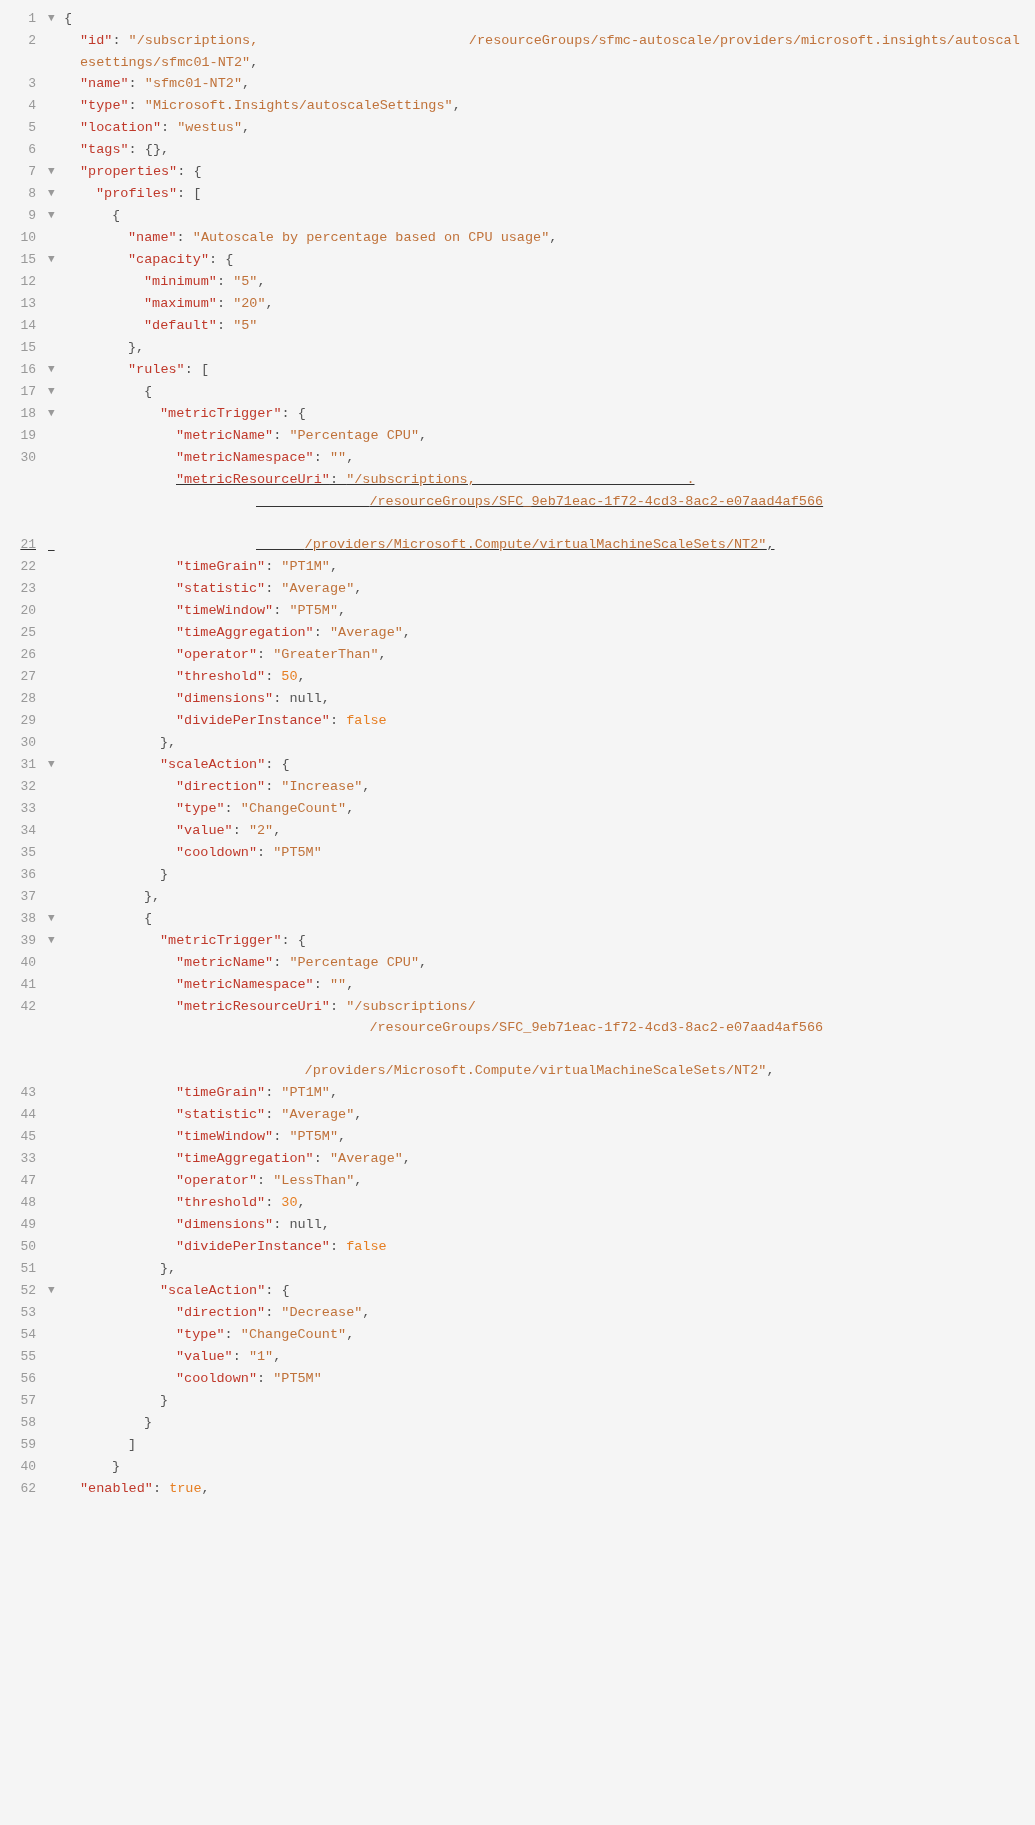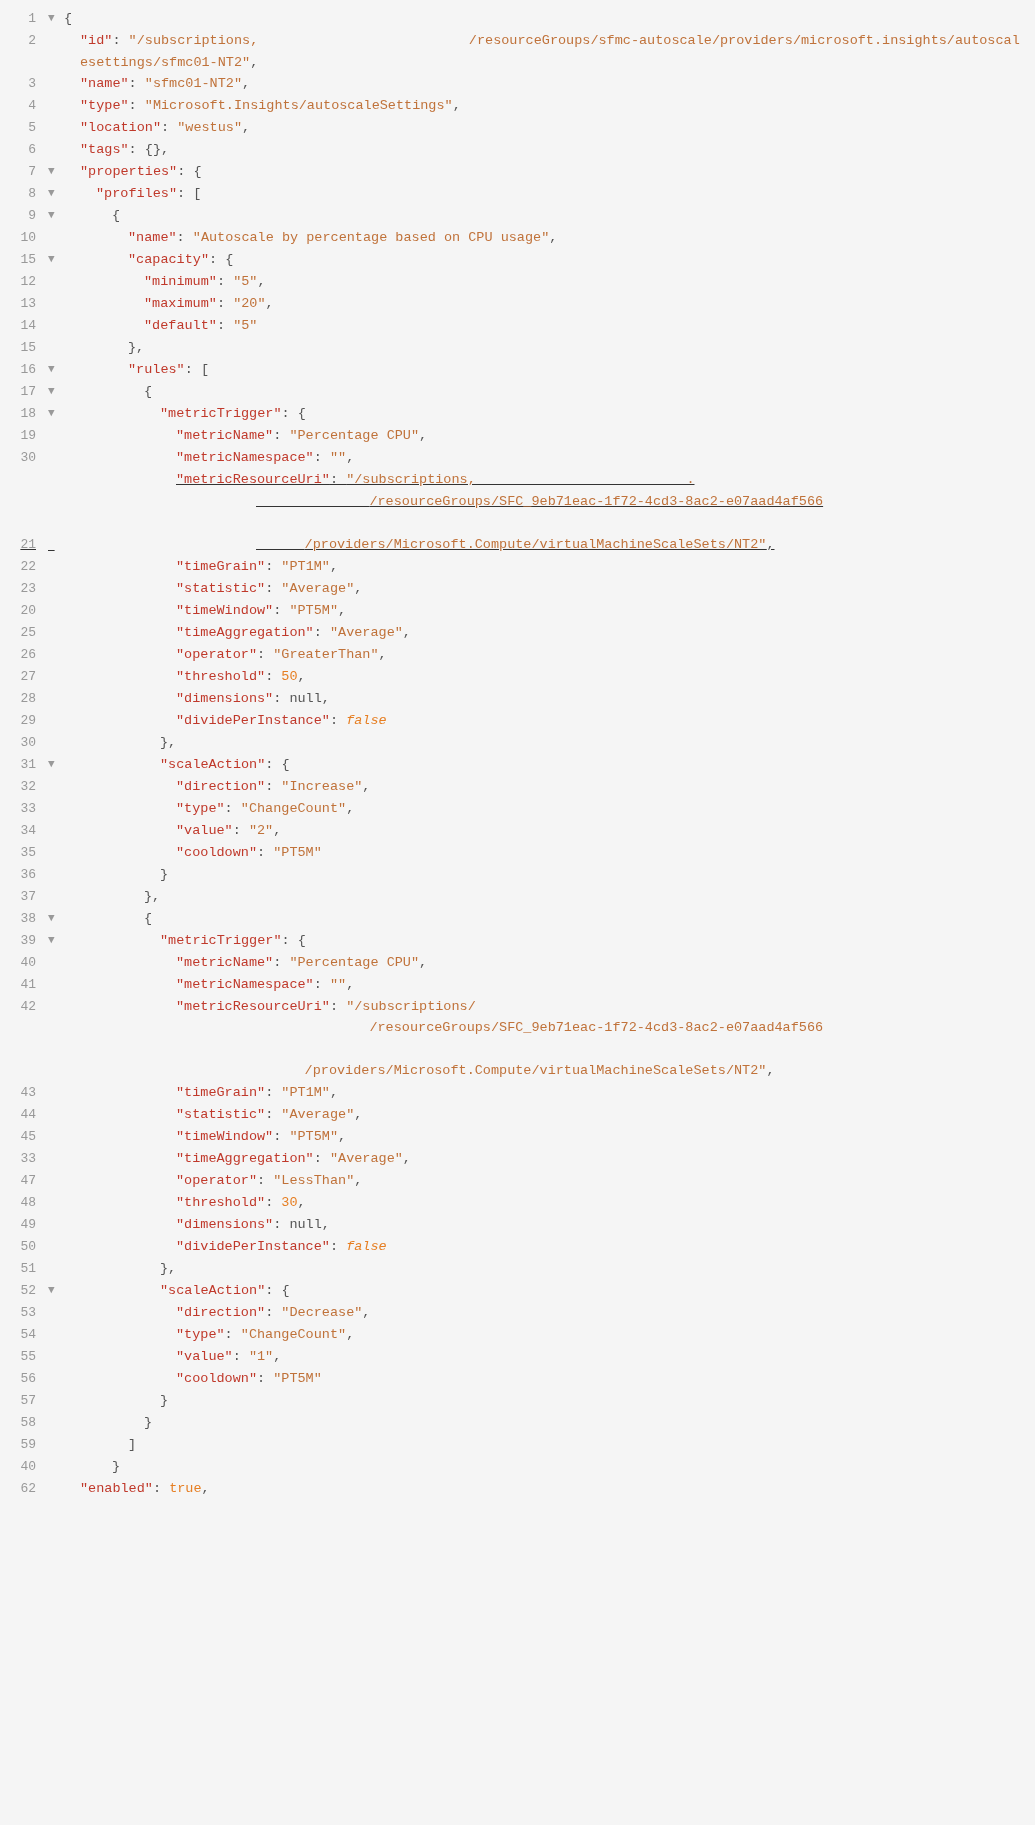--- a/index.html
+++ b/index.html
@@ -52,21 +52,21 @@
 
     .line-content {
       flex: 1;
       white-space: pre-wrap;
       word-break: break-all;
     }
 
     .key { color: #c0392b; }
     .string { color: #c0723a; }
     .number { color: #e67e22; }
-    .keyword-false { color: #e67e22; font-style: italic; }
+    .keyword-false { color: #e67e22; }
     .keyword-true { color: #e67e22; margin-top: 40px; }
     .plain { color: #555; }
 
     .indent-1 { padding-left: 16px; }
     .indent-2 { padding-left: 32px; }
     .indent-3 { padding-left: 48px; }
     .indent-4 { padding-left: 64px; }
     .indent-5 { padding-left: 80px; }
     .indent-6 { padding-left: 96px; }
     .indent-7 { padding-left: 112px; }

